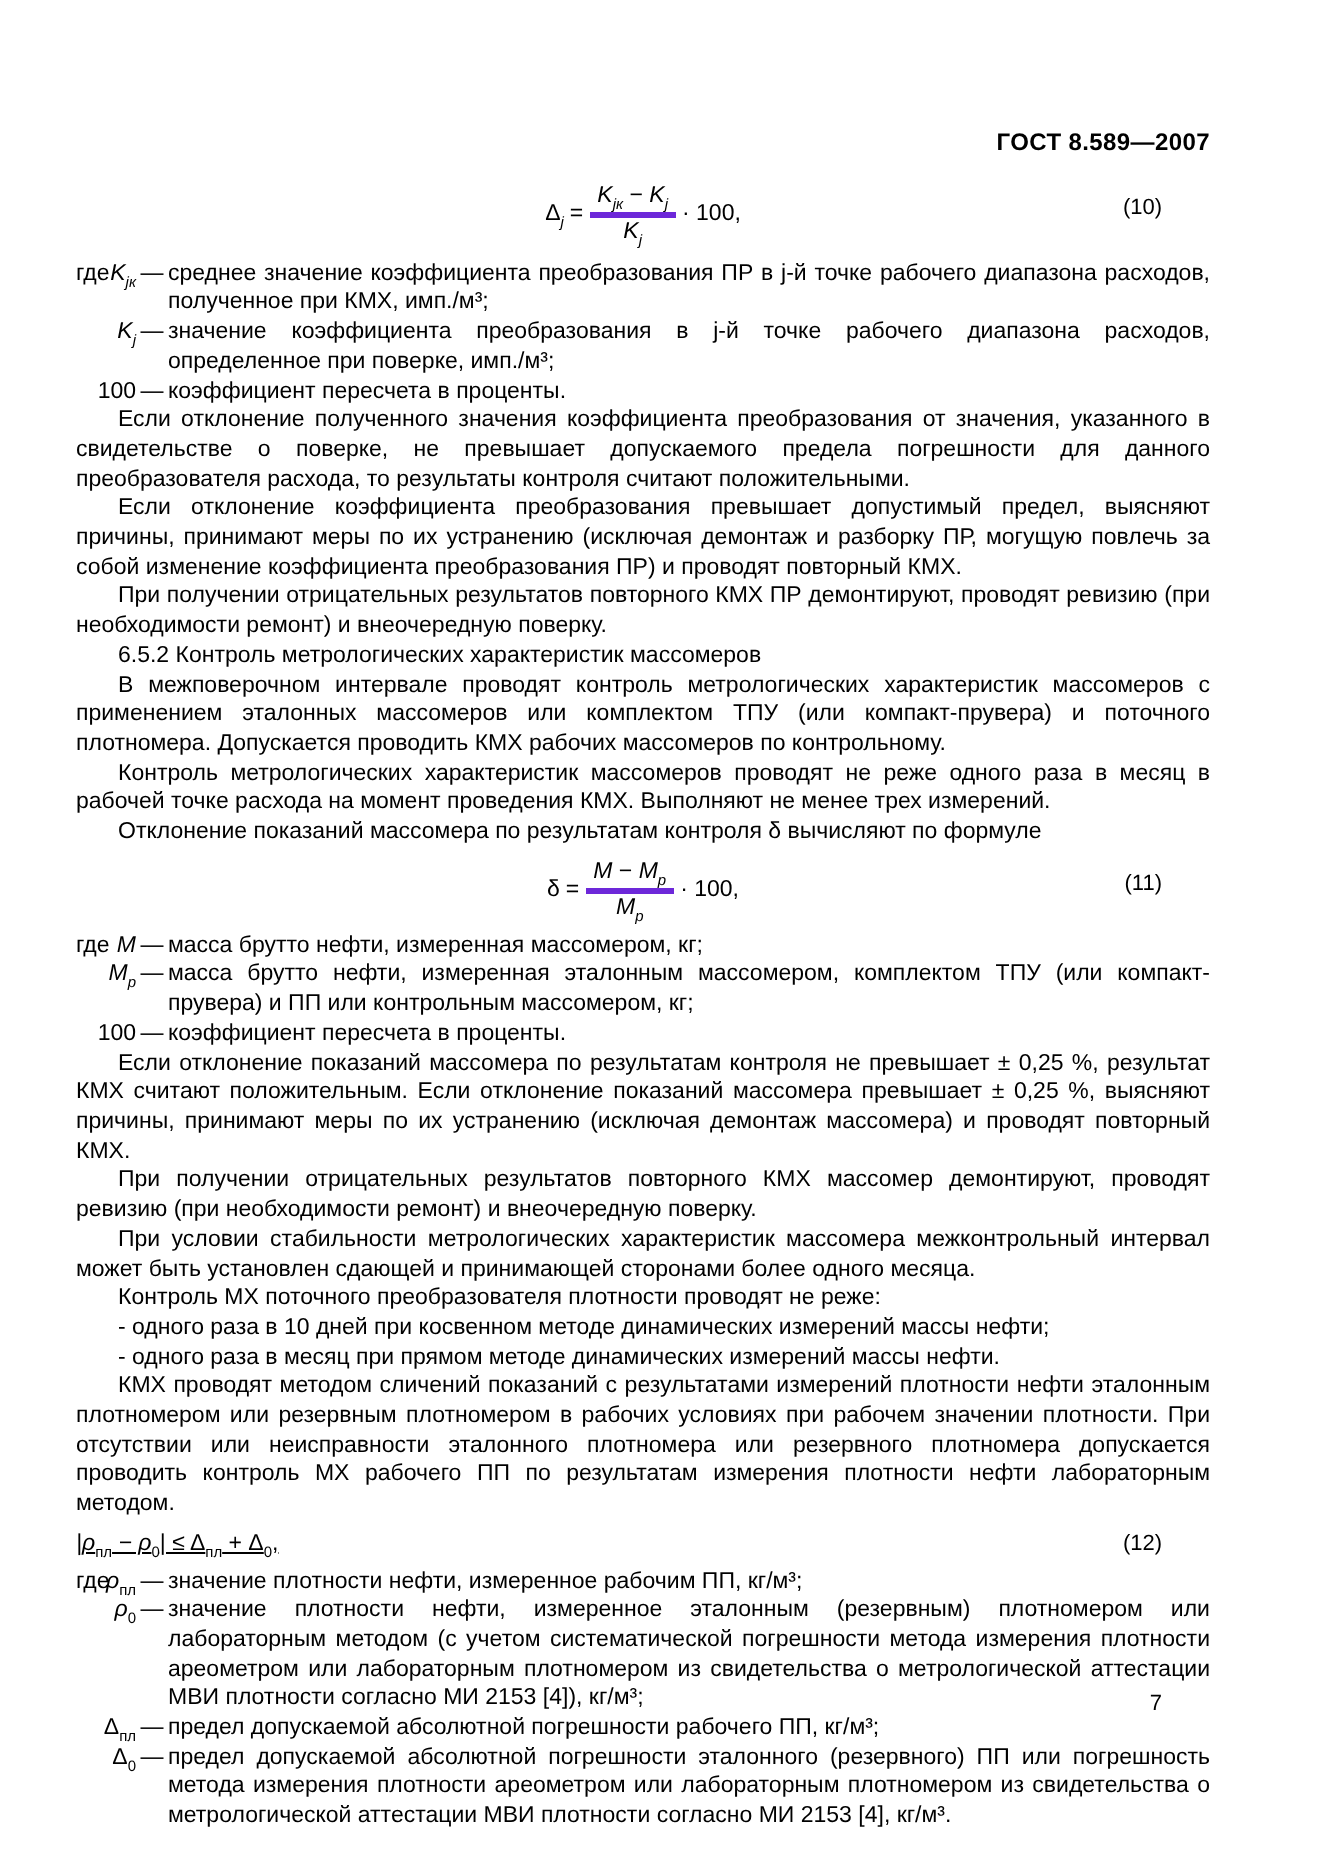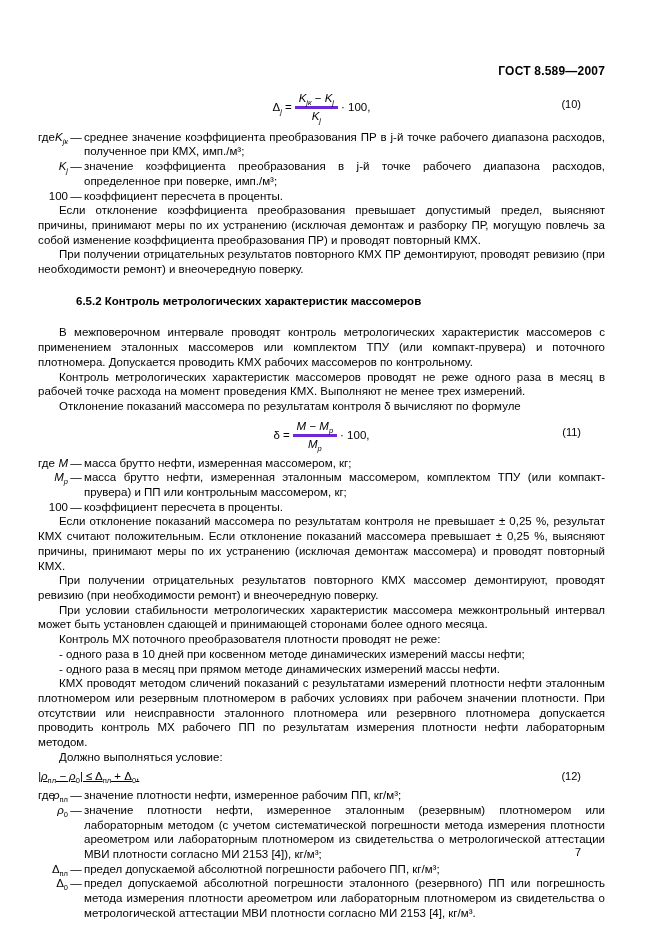--- a/index.html
+++ b/index.html
@@ -15,21 +15,21 @@
   }
   .content { position:absolute; left:38px; top:0; width:567px; }
   .doc-header {
     margin-top:64px;
     text-align:right;
     font-weight:bold;
     font-size:12px;
     letter-spacing:0.2px;
   }
   .para { margin:0; text-indent:21px; text-align:justify; }
-  .heading { margin:17px; text-indent:21px; font-weight:bold; text-align:left; }
+  .heading { margin:0; text-indent:21px; font-weight:normal; text-align:left; }
   
   .formula-block { position:relative; text-align:center; margin:13px 0 7px 0; }
   .formula-line  { position:relative; text-align:left; margin:5px 0 4px 0;text-decoration:underline; }
   .f-expr { display:inline-flex; align-items:center; gap:3px; vertical-align:middle; }
   .frac { display:inline-block; text-align:center; vertical-align:middle; }
   .frac .num { display:block; border-bottom:3px solid #6d28d9; padding:0 4px 1px 4px; line-height:13px; }
   .frac .den { display:block; padding-top:1px; line-height:13px; }
   .f-no { position:absolute; right:24px; top:5px; font-size:11px; }
   .formula-line .f-no { top:0; }
   .fvar { font-style:italic; }
@@ -76,20 +76,21 @@
       <span class="def-term"><i>K</i><sub class="fvar">j</sub></span>
       <span class="def-dash">—</span>
       <span class="def-text">значение коэффициента преобразования в j-й точке рабочего диапазона расходов, определенное при поверке, имп./м³;</span>
     </div>
     <div class="def-item">
       <span class="def-term">100</span>
       <span class="def-dash">—</span>
       <span class="def-text">коэффициент пересчета в проценты.</span>
     </div>
 
+    <p class="para">Если отклонение полученного значения коэффициента преобразования от значения, указанного в свидетельстве о поверке, не превышает допускаемого предела погрешности для данного преобразователя расхода, то результаты контроля считают положительными.</p>
     <p class="para">Если отклонение коэффициента преобразования превышает допустимый предел, выясняют причины, принимают меры по их устранению (исключая демонтаж и разборку ПР, могущую повлечь за собой изменение коэффициента преобразования ПР) и проводят повторный КМХ.</p>
     <p class="para">При получении отрицательных результатов повторного КМХ ПР демонтируют, проводят ревизию (при необходимости ремонт) и внеочередную поверку.</p>
 
     <p class="heading">6.5.2 Контроль метрологических характеристик массомеров</p>
 
     <p class="para">В межповерочном интервале проводят контроль метрологических характеристик массомеров с применением эталонных массомеров или комплектом ТПУ (или компакт-прувера) и поточного плотномера. Допускается проводить КМХ рабочих массомеров по контрольному.</p>
     <p class="para">Контроль метрологических характеристик массомеров проводят не реже одного раза в месяц в рабочей точке расхода на момент проведения КМХ. Выполняют не менее трех измерений.</p>
     <p class="para">Отклонение показаний массомера по результатам контроля δ вычисляют по формуле</p>
 
     <div class="formula-block" style="margin-top:6px; margin-bottom:5px;">
@@ -124,21 +125,20 @@
 
     <p class="para">Если отклонение показаний массомера по результатам контроля не превышает ± 0,25 %, результат КМХ считают положительным. Если отклонение показаний массомера превышает ± 0,25 %, выясняют причины, принимают меры по их устранению (исключая демонтаж массомера) и проводят повторный КМХ.</p>
     <p class="para">При получении отрицательных результатов повторного КМХ массомер демонтируют, проводят ревизию (при необходимости ремонт) и внеочередную поверку.</p>
     <p class="para">При условии стабильности метрологических характеристик массомера межконтрольный интервал может быть установлен сдающей и принимающей сторонами более одного месяца.</p>
 
 
     <p class="para">Контроль МХ поточного преобразователя плотности проводят не реже:</p>
     <p class="para">- одного раза в 10 дней при косвенном методе динамических измерений массы нефти;</p>
     <p class="para">- одного раза в месяц при прямом методе динамических измерений массы нефти.</p>
     <p class="para">КМХ проводят методом сличений показаний с результатами измерений плотности нефти эталонным плотномером или резервным плотномером в рабочих условиях при рабочем значении плотности. При отсутствии или неисправности эталонного плотномера или резервного плотномера допускается проводить контроль МХ рабочего ПП по результатам измерения плотности нефти лабораторным методом.</p>
-    <p class="para">Должно выполняться условие:</p>
 
     <div class="formula-line">
       <span><span class="fvar">|ρ</span><sub>пл</sub><span class="fvar"> − ρ</span><sub>0</sub><span>| ≤ Δ</span><sub>пл</sub><span> + Δ</span><sub>0</sub><span>,</span></span>
       <span class="f-no">(12)</span>
     </div>
 
     <div class="def-item">
       <span class="def-pre">где</span>
       <span class="def-term"><i>ρ</i><sub>пл</sub></span>
       <span class="def-dash">—</span>

